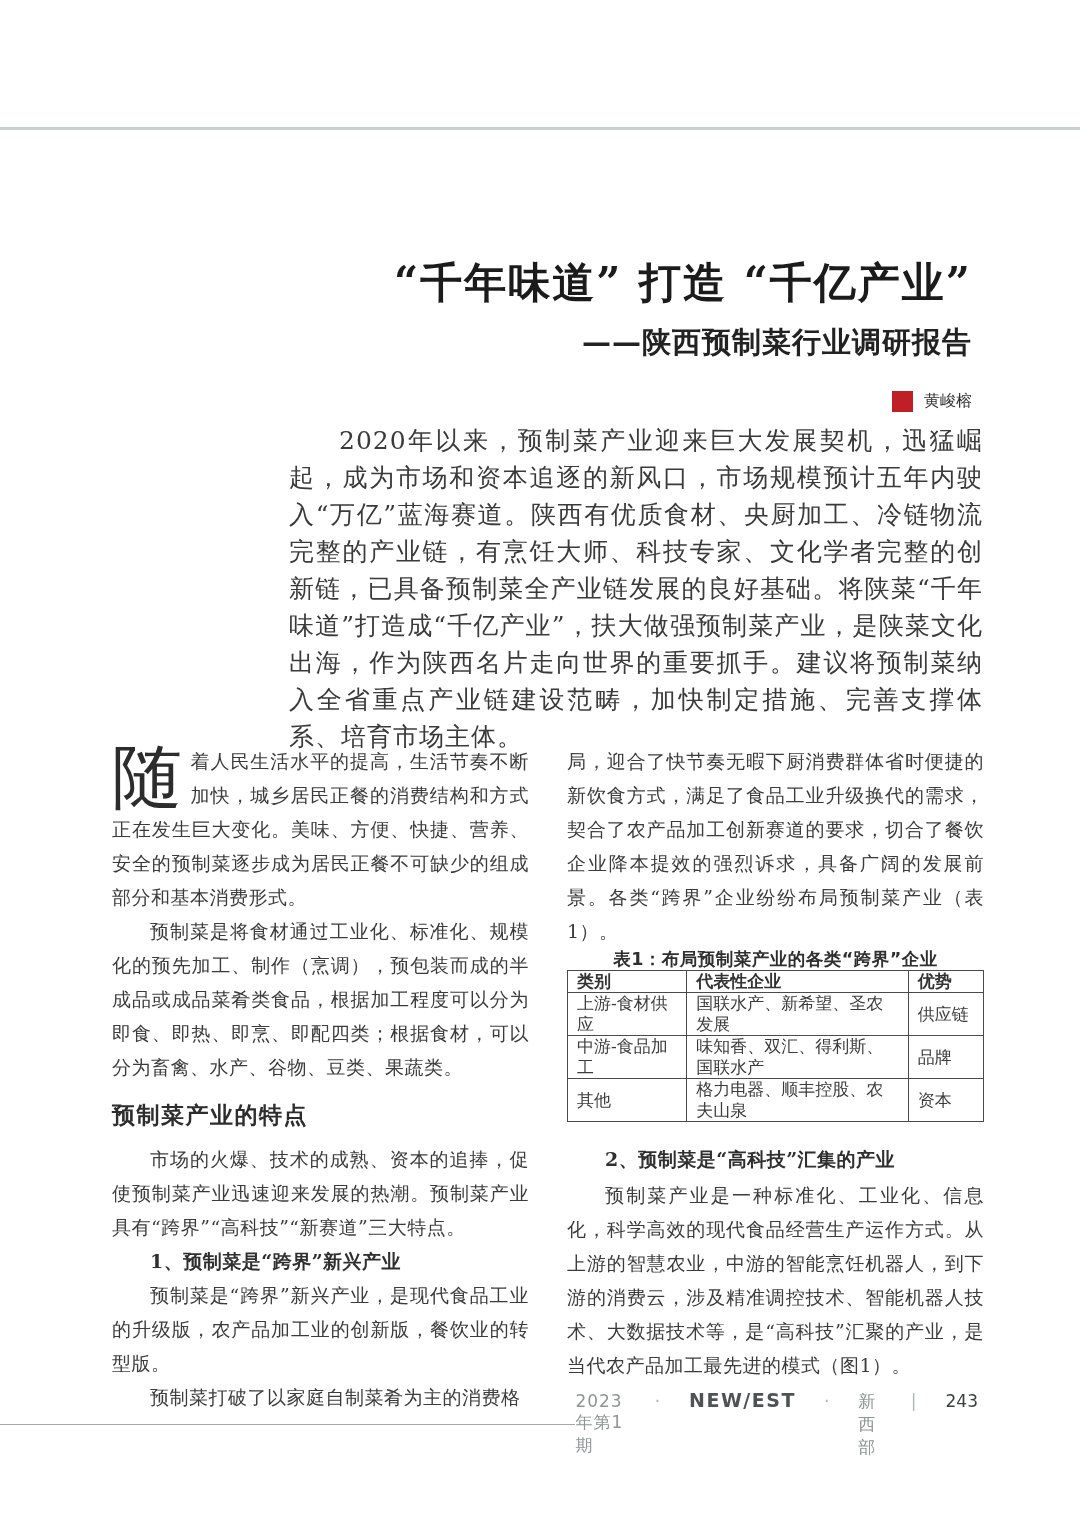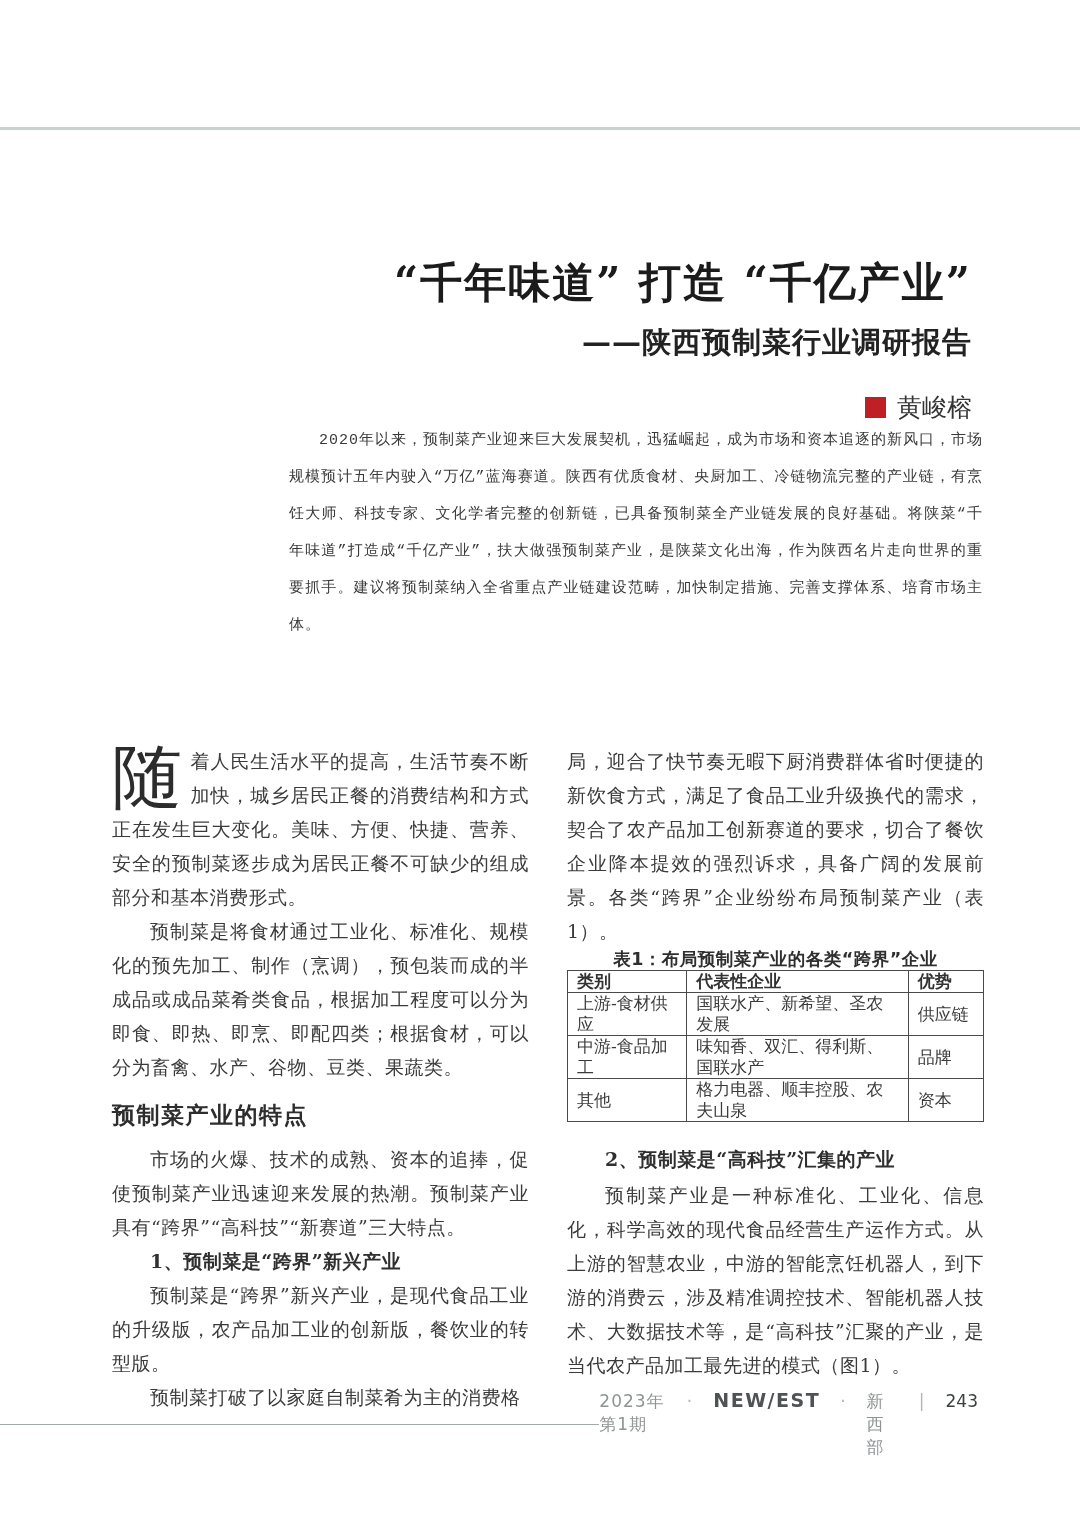--- a/index.html
+++ b/index.html
@@ -7,26 +7,26 @@
     position:relative;width:1080px;height:1528px;background:#ffffff;
     overflow:hidden;font-family:"DejaVu Serif",serif;color:#3b3b3b;
     margin:0 auto;
   }
   .top-rule{position:absolute;top:127px;left:0;width:1080px;height:3px;background:#c9d0d0;}
 
   .title-block{position:absolute;top:238px;right:108px;text-align:right;margin-top:17px;}
   .article-title{font-size:42px;font-weight:700;color:#1b1b1b;letter-spacing:2px;line-height:56px;}
   .article-subtitle{margin-top:12px;font-size:29px;font-weight:700;color:#222;letter-spacing:1px;}
   .author-line{margin-top:28px;display:flex;justify-content:flex-end;align-items:center;gap:11px;
-    font-size:25px;color:#333;}
+    font-size:16px;color:#333;}
   .author-marker{width:21px;height:21px;}
 
   .abstract{position:absolute;top:422px;left:289px;width:694px;
-    font-size:15px;line-height:37px;text-align:justify;text-indent:2em;
-    color:#3a3a3a;letter-spacing:1px;font-family:Liberation Mono, monospace;}
+    font-size:25px;line-height:37px;text-align:justify;text-indent:2em;
+    color:#3a3a3a;letter-spacing:1px;}
 
   .columns{position:absolute;top:744px;left:112px;width:872px;display:flex;gap:38px;}
   .col{flex:1;min-width:0;font-size:19px;line-height:34px;text-align:justify;
     letter-spacing:0.5px;color:#3b3b3b;}
   .col p{margin:0;}
   .indent{text-indent:2em;}
   .dropcap{float:left;font-size:70px;line-height:62px;padding:2px 8px 0 0;color:#2c2c2c;}
 
   .section-heading{font-family:"DejaVu Sans",sans-serif;font-size:23px;font-weight:600;
     color:#2d2d2d;margin:16px 0 12px;letter-spacing:1.5px;text-align:left;line-height:30px;}
@@ -37,21 +37,21 @@
     text-align:center;text-indent:0;margin:24px 0 10px;color:#2f2f2f;letter-spacing:0.5px;line-height:22px;}
   table.t1{width:100%;border-collapse:collapse;font-size:17px;line-height:21px;
     color:#3b3b3b;letter-spacing:0;table-layout:fixed;}
   .t1 th,.t1 td{border:1.5px solid #4a4a4a;padding:0 9px;text-align:left;font-weight:400;}
   .t1 th{font-family:"DejaVu Sans",sans-serif;font-weight:600;color:#333;}
   .t1 .c1{width:28%;}.t1 .c2{width:56%;margin-top:44px;}.t1 .c3{width:16%;margin-top:44px;}
 
   .footer{position:absolute;top:1408px;left:0;width:1080px;height:32px;
     display:flex;align-items:center;}
   .footer-rule{width:706px;border-top:1.5px solid #a3a9a9;height:0;}
-  .footer-text{margin-left:auto;padding-right:102px;display:flex;align-items:baseline;gap:20px;
+  .footer-text{margin-left:auto;padding-right:102px;display:flex;align-items:baseline;gap:28px;
     font-family:"DejaVu Sans",sans-serif;color:#8f9494;font-size:17px;letter-spacing:1px;}
   .footer-logo{font-weight:700;color:#4f5354;font-size:19px;letter-spacing:1.5px;}
   .footer-page{font-size:17px;color:#3a3f3f;font-weight:500;letter-spacing:0;}
   .footer-sep{color:#b0b5b5;}
 </style>
 </head>
 <body>
 
 <div class="page">
 

